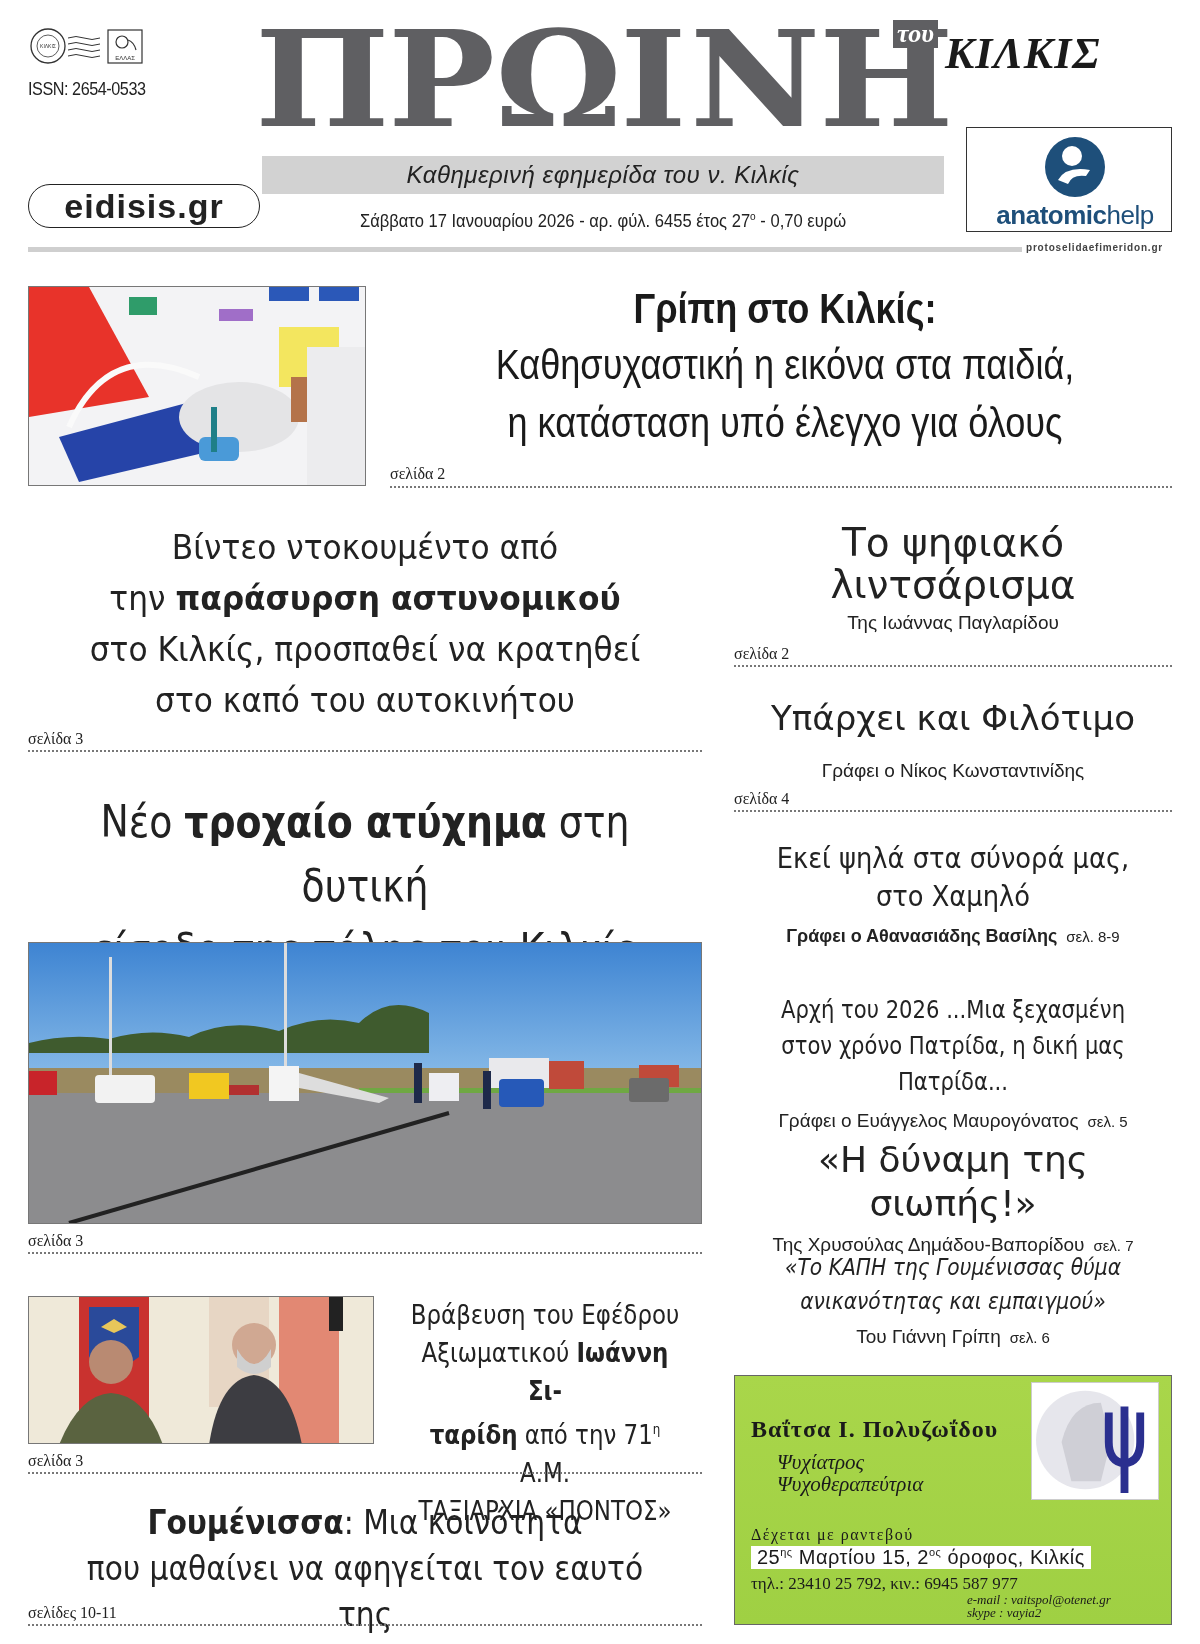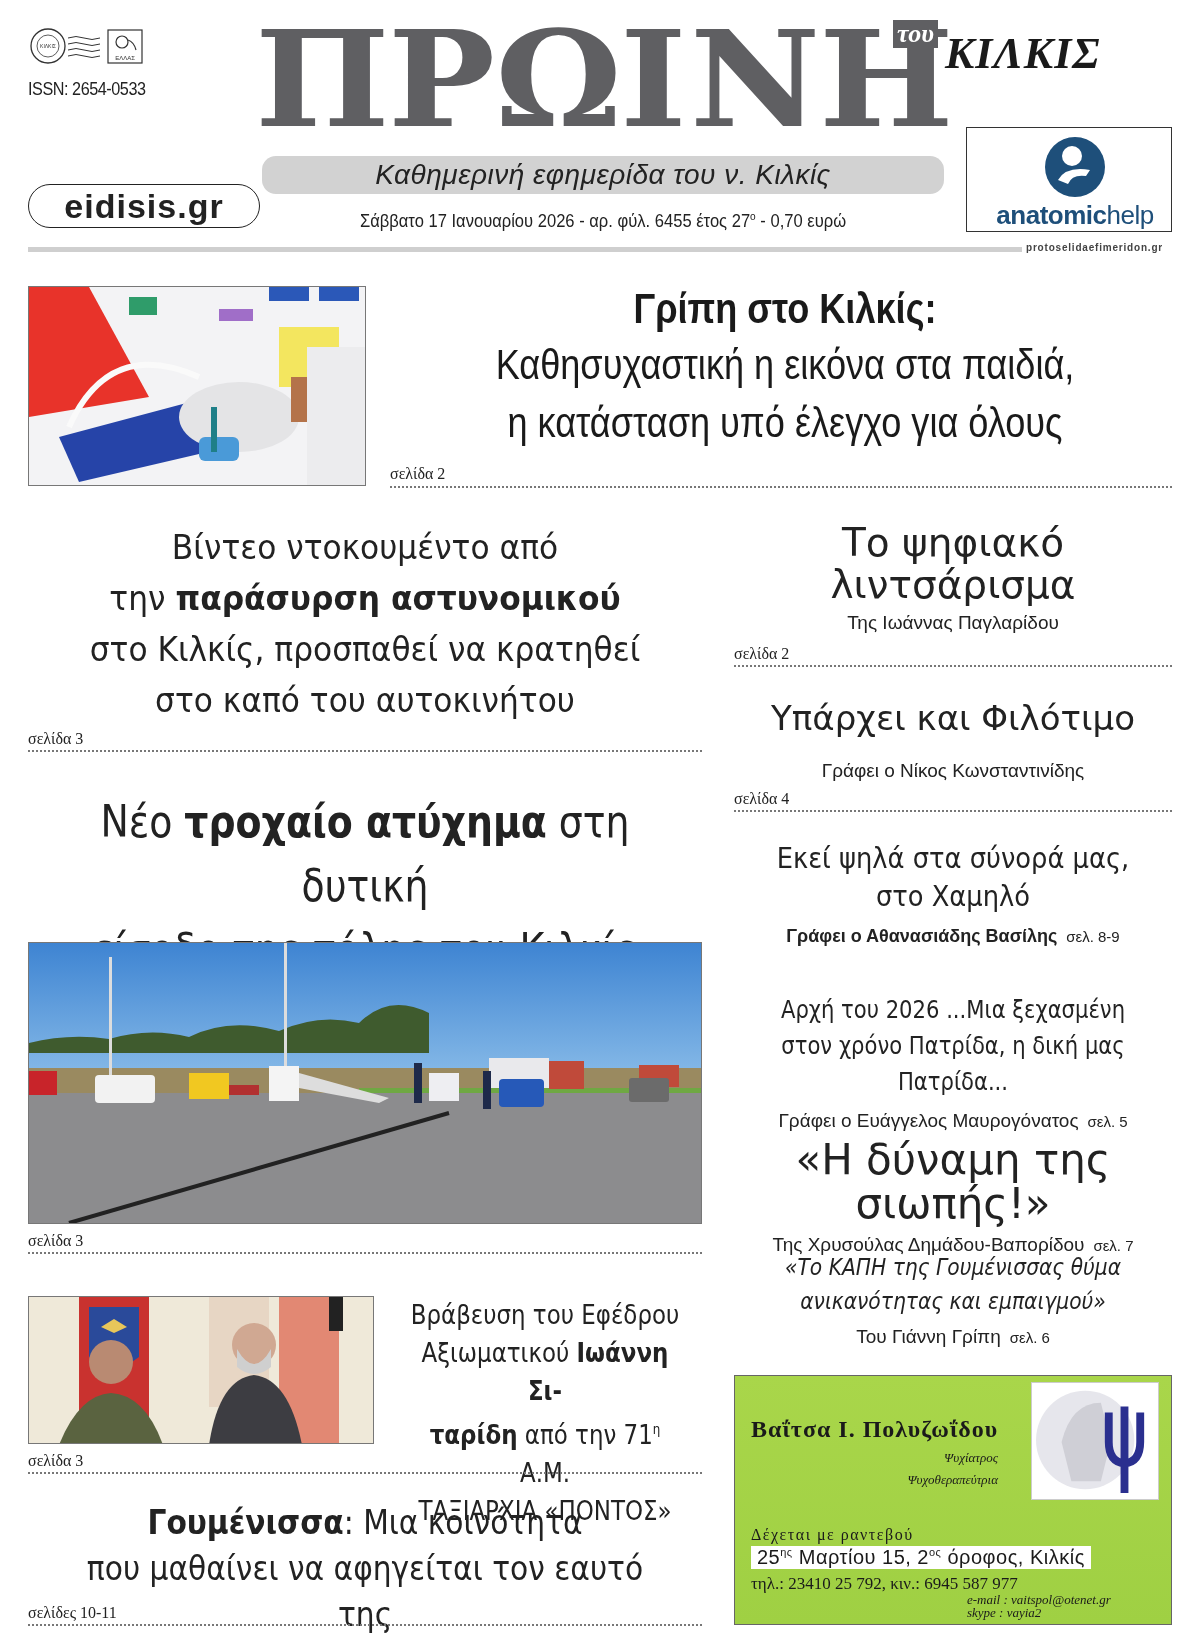--- a/index.html
+++ b/index.html
@@ -12,21 +12,21 @@
   
   .stamp { left: 28px; top: 26px; width: 124px; height: 40px; }
   .issn { left: 28px; top: 79px; font-size: 18px; letter-spacing: -0.5px; color: #222; transform: scaleX(0.9); transform-origin: left; }
   .site-pill { left: 28px; top: 184px; width: 232px; height: 44px; border: 1.5px solid #222; border-radius: 22px; display: flex; align-items: center; justify-content: center; font-weight: bold; font-size: 34px; letter-spacing: 1px; color: #222; }
 
   .title-big { left: 255px; top: 22px; height: 115px; width: 690px; display: flex; gap: 0; }
   .title-big span { font-family: "DejaVu Serif", serif; font-weight: bold; font-size: 132px; line-height: 115px; color: #5f5f62; letter-spacing: 8px; transform: scaleX(1.08); transform-origin: left; display: inline-block; }
   .title-tou { left: 893px; top: 20px; font-family: "Liberation Serif", serif; font-style: italic; font-weight: bold; font-size: 26px; color: #fff; background: #5f5f62; padding: 0 4px; line-height: 28px; }
   .title-kilkis { left: 945px; top: 28px; font-family: "Liberation Serif", serif; font-style: italic; font-weight: bold; font-size: 44px; letter-spacing: 1px; color: #1a1a1a; }
 
-  .tagline-bar { left: 262px; top: 156px; width: 682px; height: 38px; background: #d2d2d2; display: flex; align-items: center; justify-content: center; font-style: italic; font-size: 28px; color: #222; letter-spacing: 0.5px; border-radius: 14px; }
+  .tagline-bar { left: 262px; top: 156px; width: 682px; height: 38px; background: #d2d2d2; display: flex; align-items: center; justify-content: center; font-style: italic; font-size: 24px; color: #222; letter-spacing: 0.5px; }
   .dateline { left: 262px; top: 210px; width: 682px; text-align: center; font-size: 18px; color: #222; transform: scaleX(0.92); }
   .dateline sup { font-size: 11px; }
 
   .ad-box { left: 966px; top: 127px; width: 206px; height: 105px; border: 1.5px solid #333; display: flex; flex-direction: column; align-items: center; justify-content: flex-start; padding-left: 12px; }
   .ad-logo { margin-top: 8px; width: 62px; height: 62px; }
   .ad-name { font-size: 26px; color: #1e4f7a; margin-top: 2px; letter-spacing: -0.5px; }
   .ad-name b { font-weight: bold; }
   .source { left: 1026px; top: 242px; font-size: 10px; font-weight: bold; letter-spacing: 0.8px; color: #444; }
   .head-rule { left: 28px; top: 247px; width: 994px; height: 5px; background: #cfcfcf; }
 
@@ -50,21 +50,21 @@
 
   
   .rc { left: 734px; width: 438px; text-align: center; }
   .rc-title { font-family: "DejaVu Sans", sans-serif; color: #222; }
   .rc-author { font-family: "Liberation Sans", sans-serif; font-size: 19px; color: #222; }
   .rc-sel { font-family: "Liberation Sans", sans-serif; font-size: 15px; color: #222; }
 
   
   .green-ad { left: 734px; top: 1375px; width: 438px; height: 250px; background: linear-gradient(180deg,#a9d64a 0%, #9fd043 100%); border: 1.5px solid #666; }
   .ga-name { left: 16px; top: 40px; font-family: "Liberation Serif", serif; font-weight: bold; font-size: 24px; letter-spacing: 1px; }
-  .ga-role { left: 73px; width: 190px; text-align: right; font-family: "Liberation Serif", serif; font-style: italic; font-size: 13px; }
+  .ga-role { left: 42px; width: 190px; text-align: left; font-family: "Liberation Serif", serif; font-style: italic; font-size: 21px; }
   .ga-appt { left: 16px; top: 150px; font-family: "Liberation Serif", serif; font-size: 16px; letter-spacing: 1.5px; }
   .ga-addr { left: 16px; top: 170px; background: #fff; padding: 0 6px; font-family: "Liberation Sans", sans-serif; font-size: 20px; letter-spacing: 0.5px; }
   .ga-addr sup { font-size: 11px; }
   .ga-tel { left: 16px; top: 198px; font-family: "Liberation Serif", serif; font-size: 17px; }
   .ga-mail { left: 232px; top: 217px; font-family: "Liberation Serif", serif; font-style: italic; font-size: 13px; line-height: 13px; }
   .ga-psy { left: 296px; top: 6px; width: 128px; height: 118px; background: #fff; border: 1px solid #ccc; }
 </style>
 </head>
 <body>
 
@@ -232,21 +232,21 @@
   <div style="margin-top:10px;"><span class="rc-author" style="font-weight:bold; font-size:18px;margin-top:28px;">Γράφει ο Αθανασιάδης Βασίλης</span>&nbsp;&nbsp;<span class="rc-sel">σελ. 8-9</span></div>
 </div>
 
 <div class="abs rc" style="top:992px;">
   <div class="rc-title" style="font-size:24px; line-height:36px; transform:scaleX(0.88);">Αρχή του 2026 ...Μια ξεχασμένη</div>
   <div class="rc-title" style="font-size:24px; line-height:36px; transform:scaleX(0.88);">στον χρόνο Πατρίδα, η δική μας Πατρίδα...</div>
   <div style="margin-top:10px;"><span class="rc-author">Γράφει ο Ευάγγελος Μαυρογόνατος</span>&nbsp;&nbsp;<span class="rc-sel">σελ. 5</span></div>
 </div>
 
 <div class="abs rc" style="top:1138px;">
-  <div class="rc-title" style="font-size:42px; line-height:44px;">«Η δύναμη της σιωπής!»</div>
+  <div class="rc-title" style="font-size:36px; line-height:44px;">«Η δύναμη της σιωπής!»</div>
   <div style="margin-top:8px;"><span class="rc-author">Της Χρυσούλας Δημάδου-Βαπορίδου</span>&nbsp;&nbsp;<span class="rc-sel">σελ. 7</span></div>
 </div>
 
 <div class="abs rc" style="top:1250px;">
   <div class="rc-title" style="font-size:23px; line-height:34px; font-style:italic; transform:scaleX(0.88);">«Το ΚΑΠΗ της Γουμένισσας θύμα</div>
   <div class="rc-title" style="font-size:23px; line-height:34px; font-style:italic; transform:scaleX(0.88);">ανικανότητας και εμπαιγμού»</div>
   <div style="margin-top:8px;"><span class="rc-author">Του Γιάννη Γρίπη</span>&nbsp;&nbsp;<span class="rc-sel">σελ. 6</span></div>
 </div>
 
 <div class="abs green-ad">

